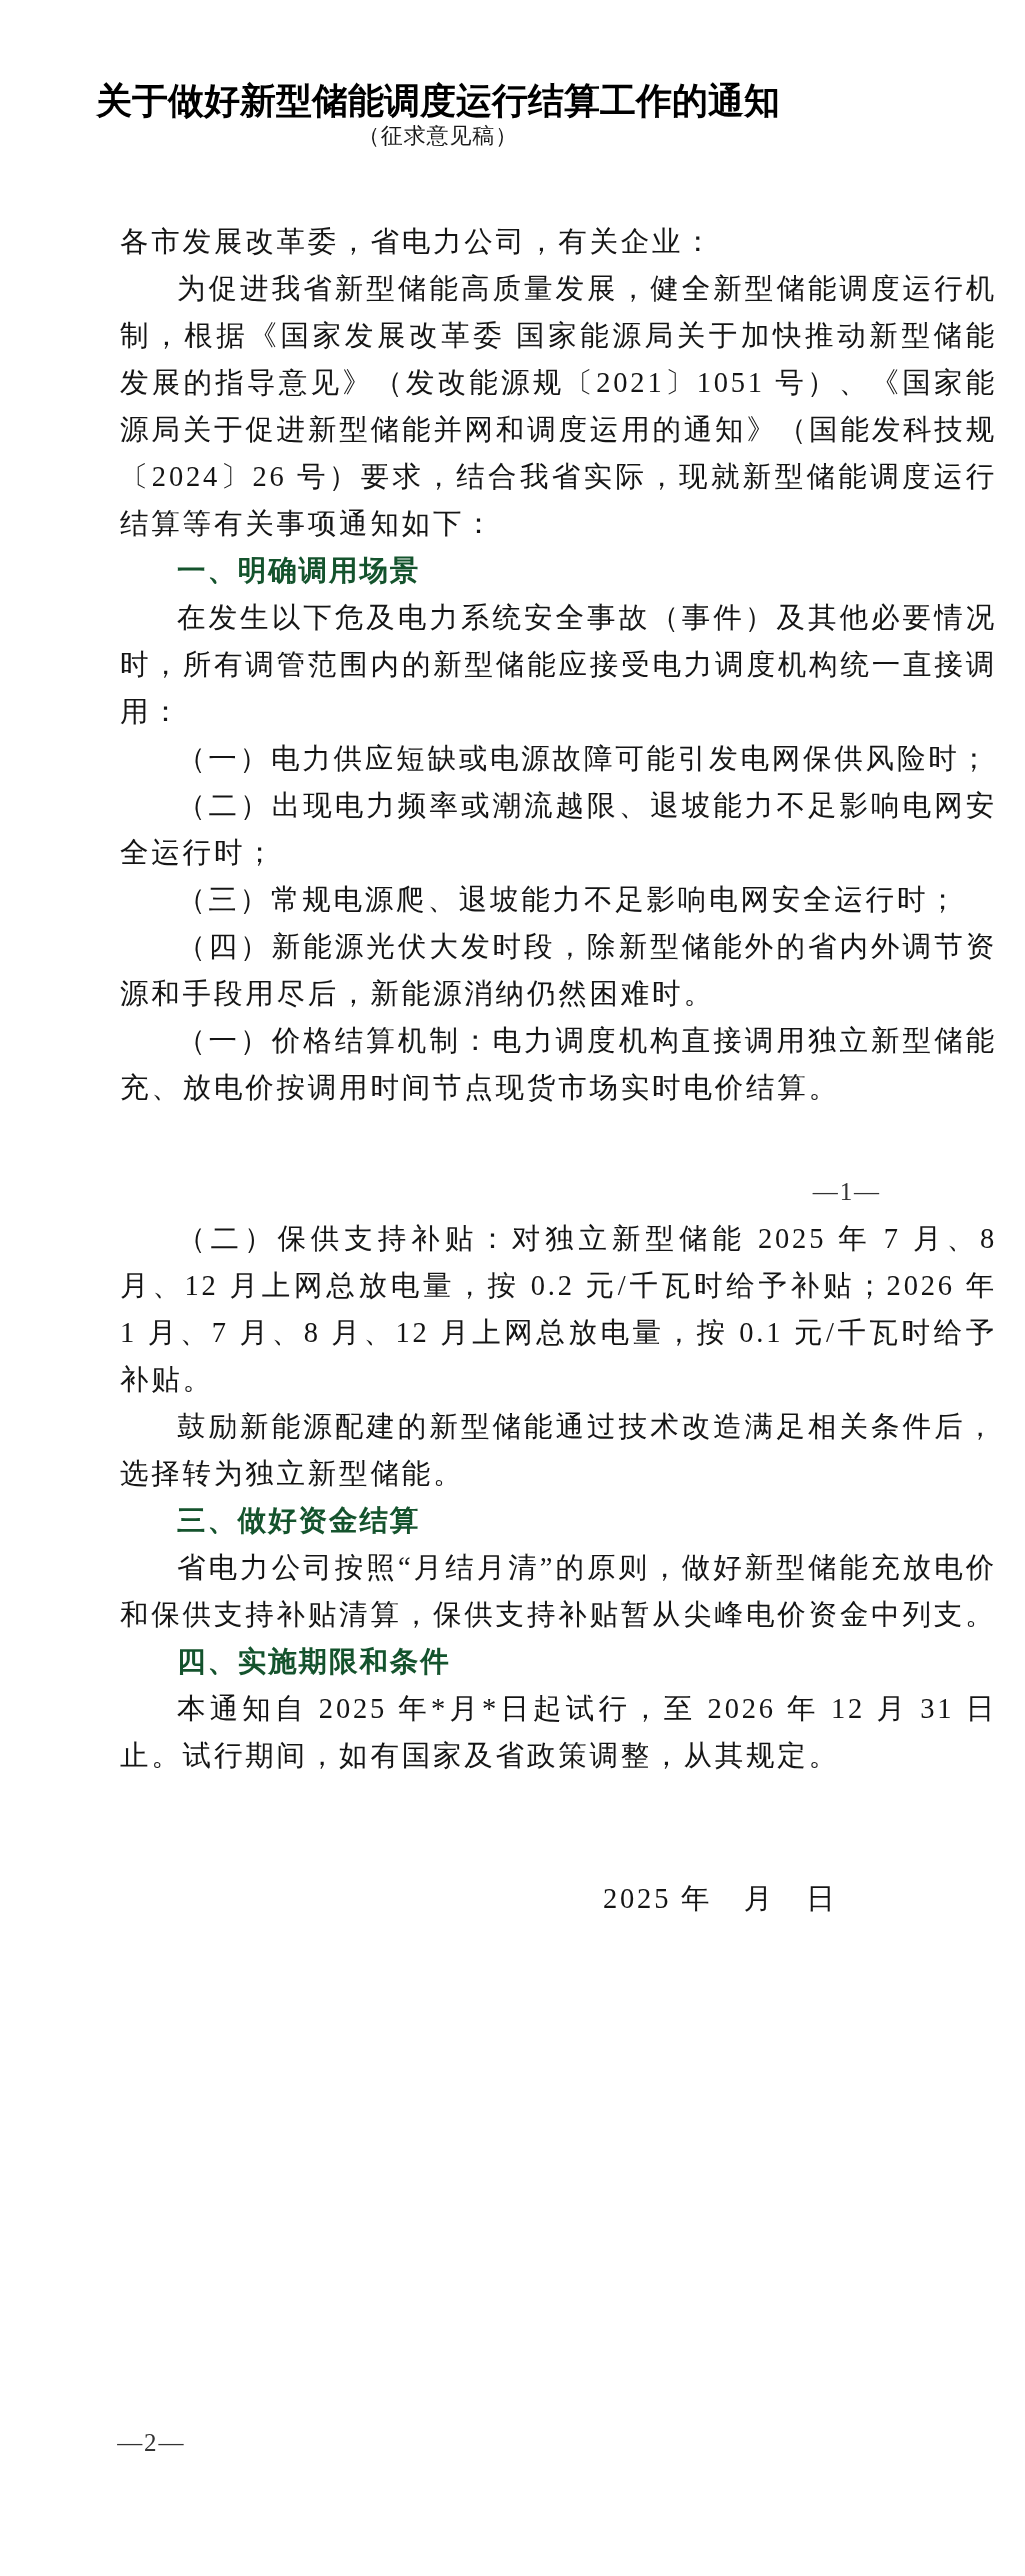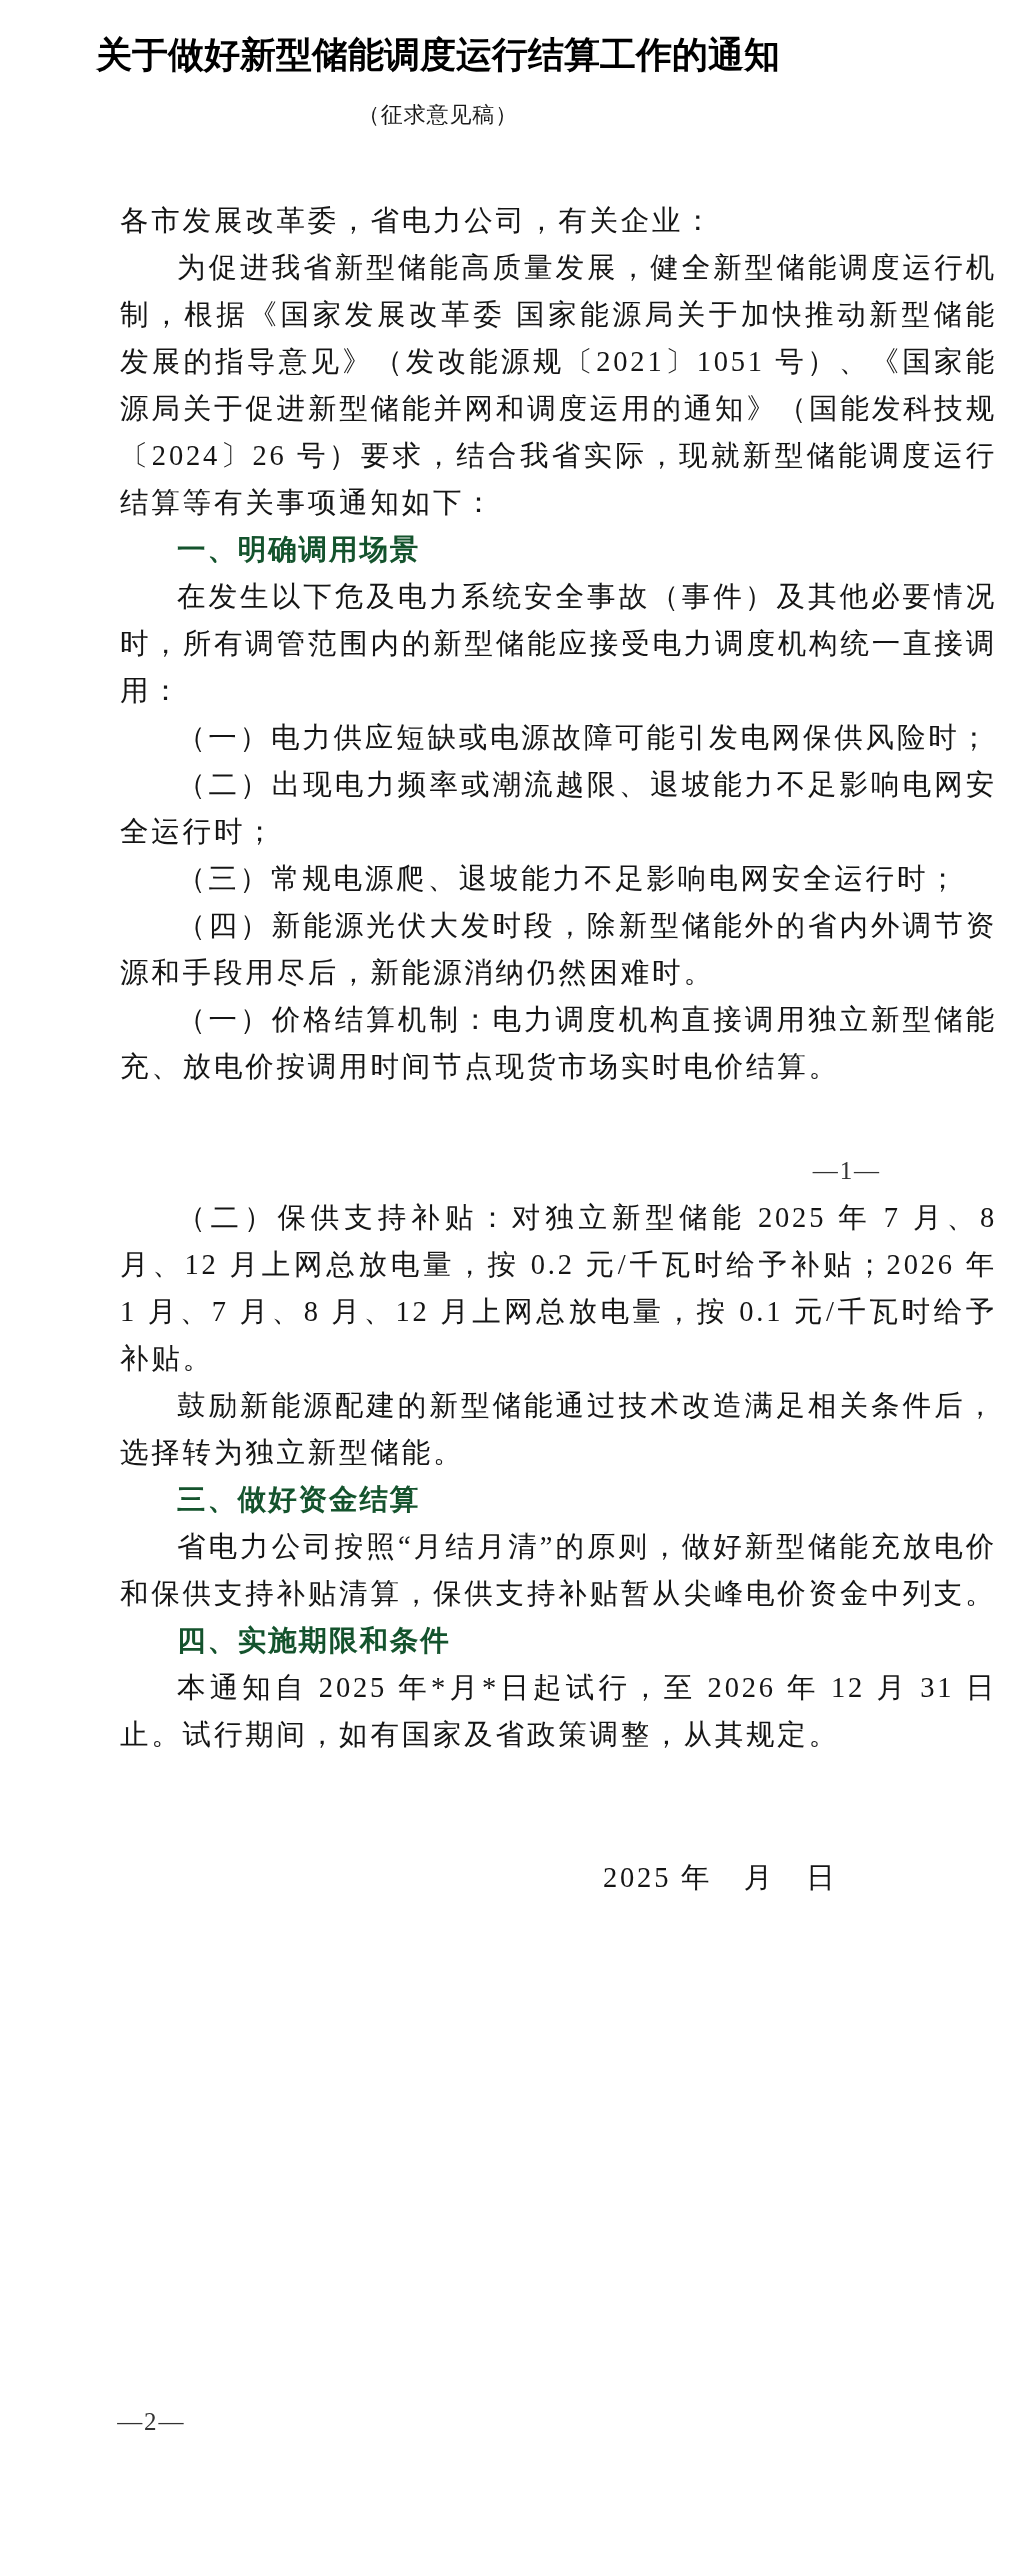--- a/index.html
+++ b/index.html
@@ -8,34 +8,33 @@
     min-height: 2576px;
     background: #ffffff;
     color: #121212;
     font-family: "Liberation Serif", serif;
     overflow-x: hidden;
   }
   .page {
     box-sizing: border-box;
     width: 876px;
     min-height: 2576px;
-    padding-top: 34px;
+    padding-top: 80px;
   }
   .doc-title {
     margin: 0;
     text-align: center;
     font-family: "Liberation Sans", sans-serif;
     font-weight: 700;
     font-size: 36px;
     line-height: 42px;
     letter-spacing: 0px;
     color: #000;
   }
   .doc-subtitle {
-    margin-top: 25px;
     text-align: center;
     font-size: 22px;
     line-height: 28.5px;
     letter-spacing: 0.9px;
     color: #1a1a1a;
   }
   .body-block {
     margin-left: 120px;
     width: 877px;
     margin-top: 67px;

